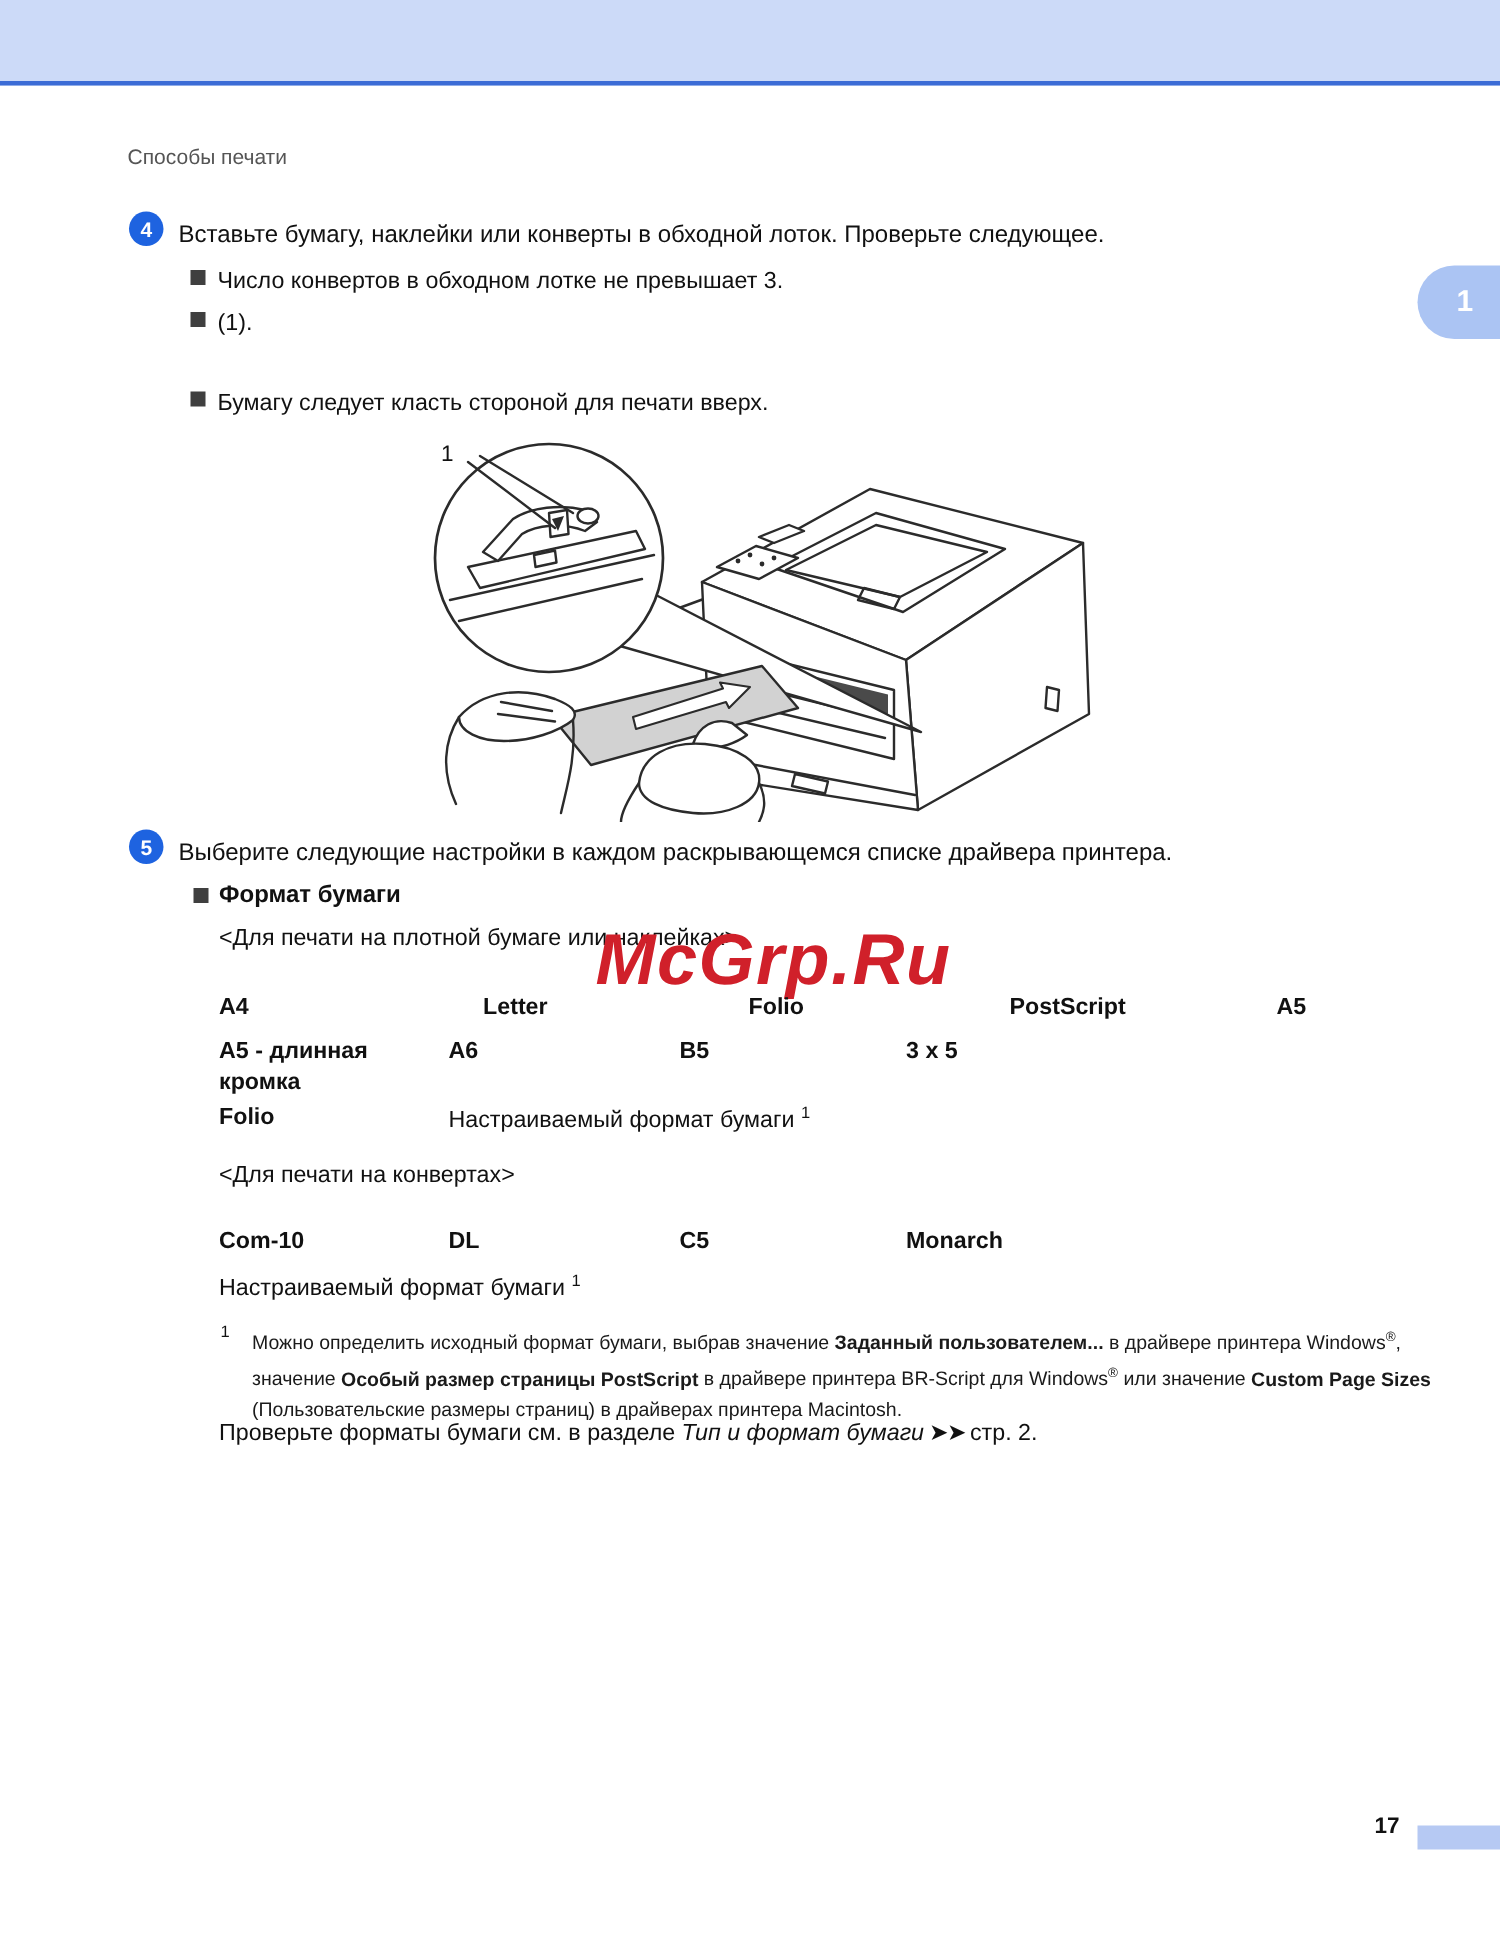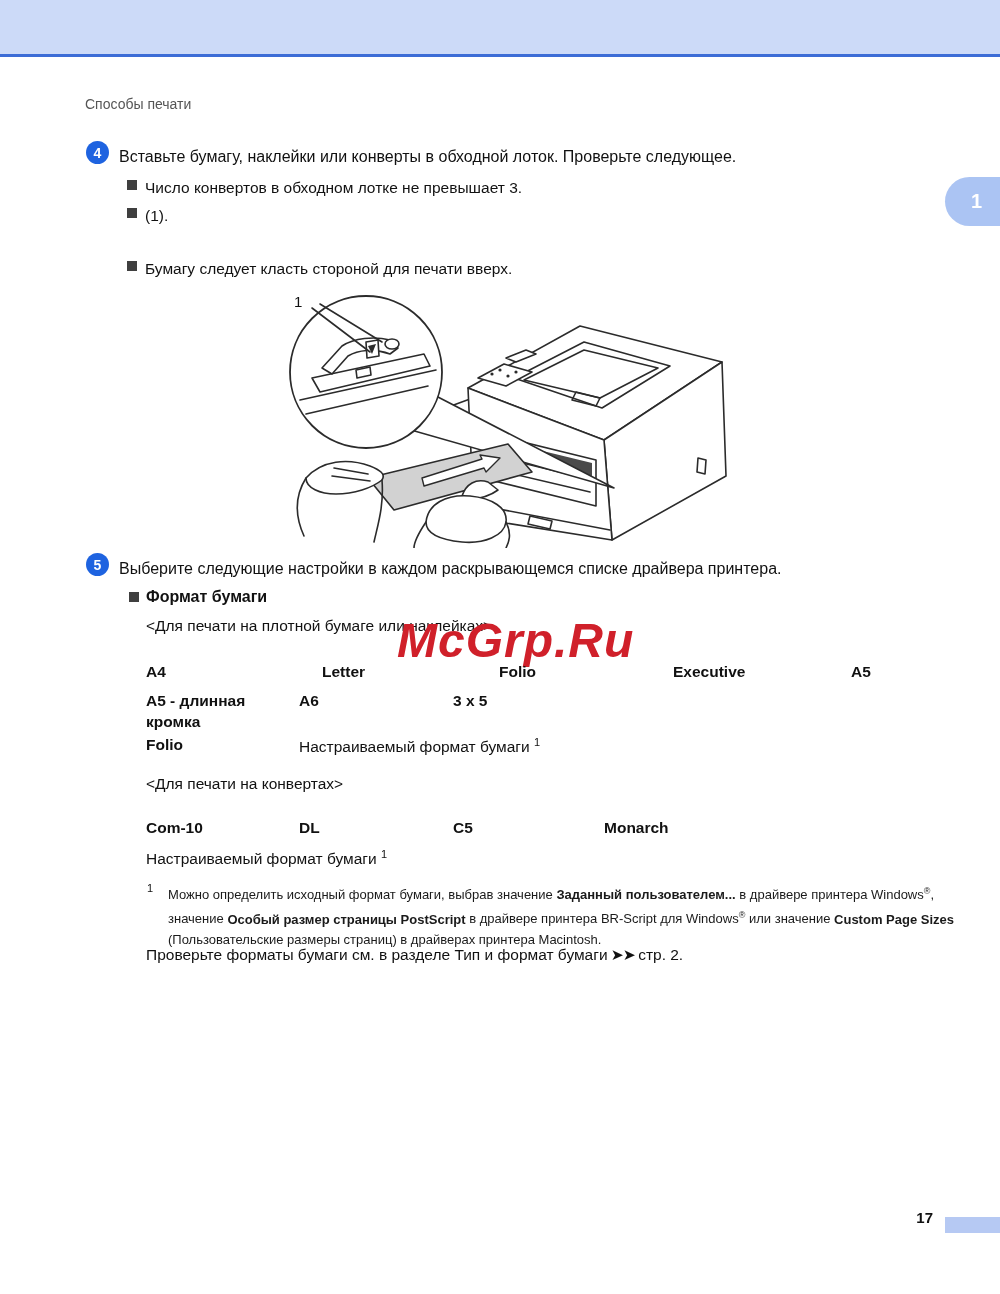--- a/index.html
+++ b/index.html
@@ -53,21 +53,21 @@
   #env-custom { left:146px; top:848px; }
 
   
   #fn-marker { left:147px; top:882px; font-size:11px; }
   #fn-text { left:168px; top:881px; width:810px; font-size:13px; line-height:20px; color:#1a1a1a; }
   #fn-text b { font-weight:bold;margin-top:24px; }
   #fn-text sup { font-size:9px; }
 
   
   #see-also { left:146px; top:946px; font-size:15.5px; }
-  #see-also .it { }
+  #see-also .it { font-style:italic; }
   #see-also .arrows { letter-spacing:-1px; }
 
   
   #page-num { right:67px; top:1209px; font-size:15px; font-weight:bold; }
   #footer-block { right:0; top:1217px; width:55px; height:16px; background:#b6c9f3; }
 </style>
 </head>
 <body>
 
 <div class="abs" id="band"></div>
@@ -174,26 +174,27 @@
 <div class="abs sq" id="fmt-sq"></div>
 <div class="abs" id="fmt-title">Формат бумаги</div>
 <div class="abs" id="thick-heading">&lt;Для печати на плотной бумаге или наклейках&gt;</div>
 
 <div class="abs" id="watermark">McGrp.Ru</div>
 
 <div class="abs trow" id="trow1">
   <span class="c c1">A4</span>
   <span class="c c2">Letter</span>
   <span class="c c3">Folio</span>
-  <span class="c c4">Executive</span>
+  <span class="c c4">PostScript</span>
   <span class="c c5">A5</span>
 </div>
 <div class="abs trow" id="trow2">
   <span class="c c1">A5 - длинная кромка</span>
   <span class="c c2">A6</span>
+  <span class="c c3">B5</span>
   <span class="c c5">3 x 5</span>
 </div>
 <div class="abs trow" id="trow3">
   <span class="c c1">Folio</span>
   <span class="customfmt"><span>Настраиваемый формат бумаги </span><sup>1</sup></span>
 </div>
 
 <div class="abs" id="env-heading">&lt;Для печати на конвертах&gt;</div>
 <div class="abs trow" id="envrow">
   <span class="c c1">Com-10</span>

